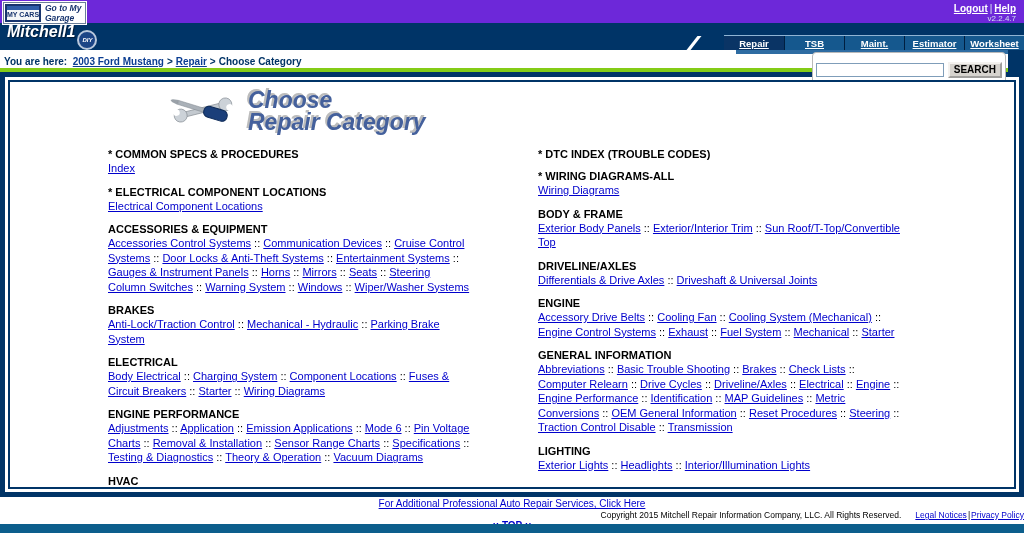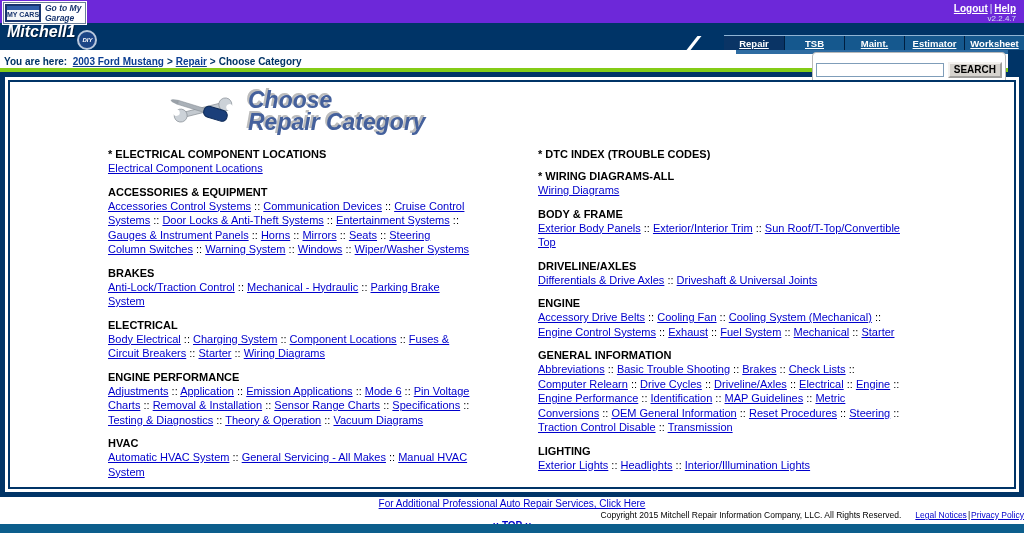--- a/index.html
+++ b/index.html
@@ -175,20 +175,24 @@
         </svg>
       </span>
       <div class="title-text">
         <span>Choose</span>
         <span>Repair Category</span>
       </div>
     </div>
     <div class="columns">
       <div class="col-left">
           <div class="cat-section">
+            <div class="cat-heading">* COMMON SPECS &amp; PROCEDURES</div>
+            <p class="cat-links"><a>Index</a></p>
+          </div>
+          <div class="cat-section">
             <div class="cat-heading">* ELECTRICAL COMPONENT LOCATIONS</div>
             <p class="cat-links"><a>Electrical Component Locations</a></p>
           </div>
           <div class="cat-section">
             <div class="cat-heading">ACCESSORIES &amp; EQUIPMENT</div>
             <p class="cat-links"><a>Accessories Control Systems</a> :: <a>Communication Devices</a> :: <a>Cruise Control Systems</a> :: <a>Door Locks &amp; Anti-Theft Systems</a> :: <a>Entertainment Systems</a> :: <a>Gauges &amp; Instrument Panels</a> :: <a>Horns</a> :: <a>Mirrors</a> :: <a>Seats</a> :: <a>Steering Column Switches</a> :: <a>Warning System</a> :: <a>Windows</a> :: <a>Wiper/Washer Systems</a></p>
           </div>
           <div class="cat-section">
             <div class="cat-heading">BRAKES</div>
             <p class="cat-links"><a>Anti-Lock/Traction Control</a> :: <a>Mechanical - Hydraulic</a> :: <a>Parking Brake System</a></p>

